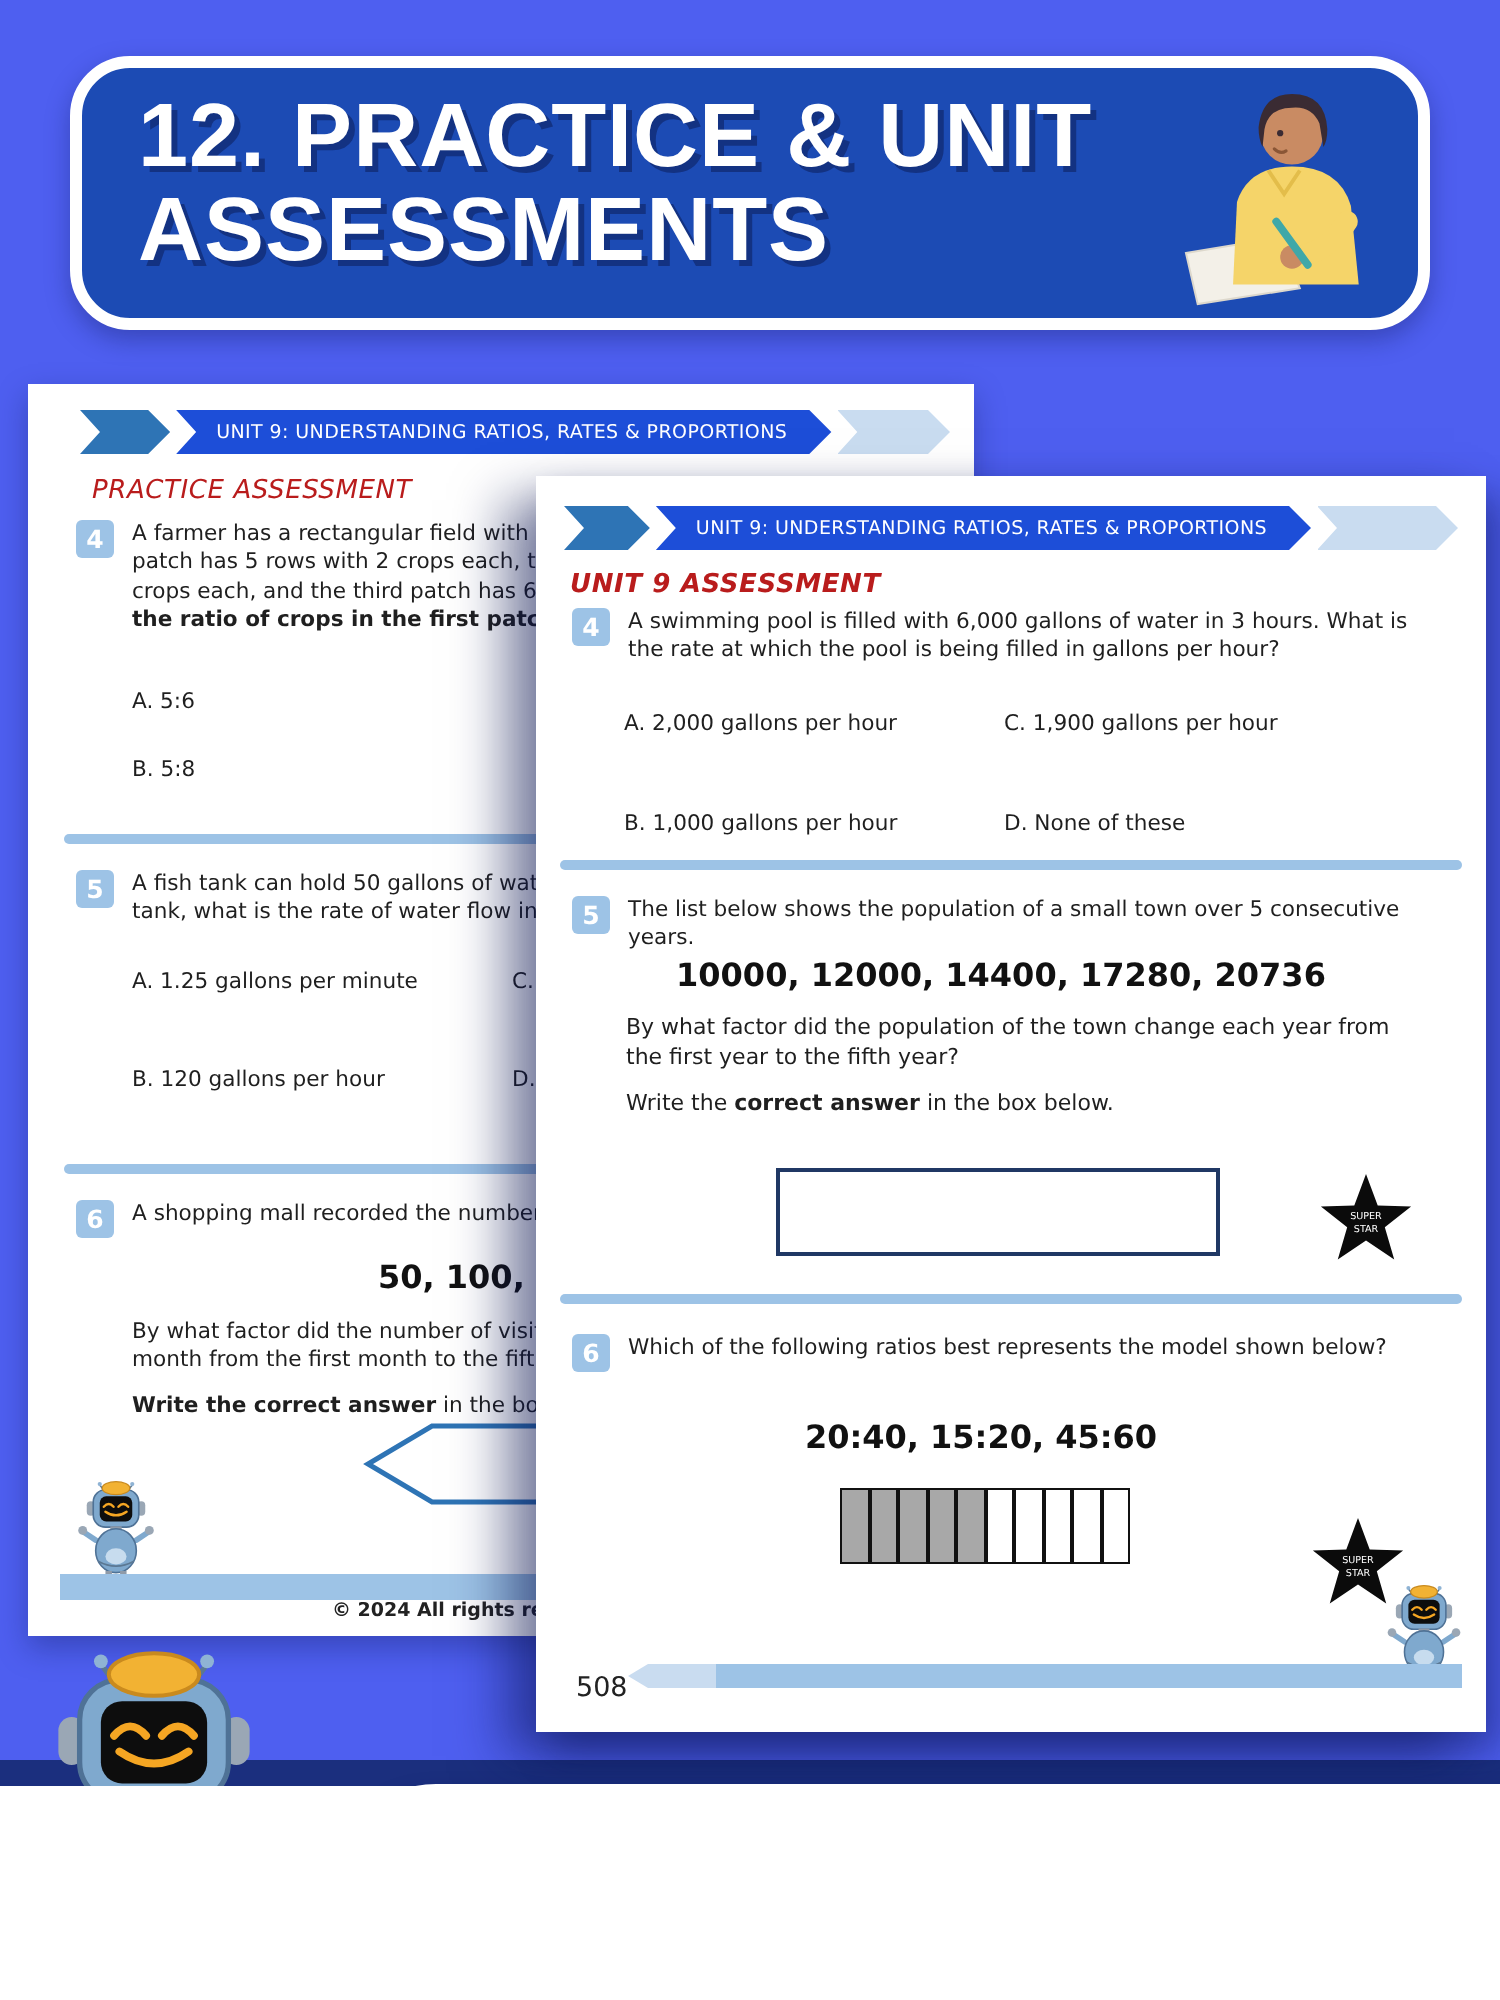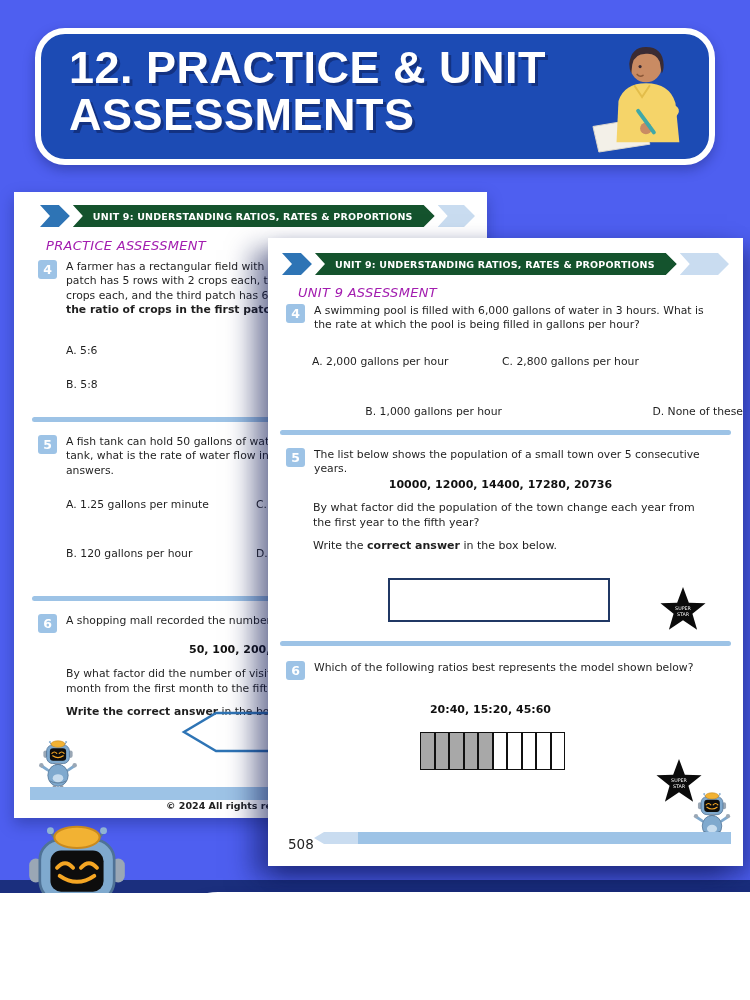--- a/index.html
+++ b/index.html
@@ -21,64 +21,64 @@
   .page2{left:268px;top:238px;width:475px;height:628px;z-index:2;overflow:hidden;
          box-shadow:-16px 12px 24px rgba(10,20,80,.5),8px 10px 18px rgba(10,20,80,.4);}
 
   
   .ws-header{display:flex;align-items:stretch;height:22px;}
   .page1 .ws-header{margin:13px 12px 0 26px;}
   .page2 .ws-header{margin:15px 14px 0 14px;}
   .chev{height:22px;}
   .chev-dark{width:56px;background:#2E74B5;
       clip-path:polygon(0 0,calc(100% - 11px) 0,100% 50%,calc(100% - 11px) 100%,0 100%,10px 50%);}
-  .chev-band{flex:0 0 auto;margin-left:3px;background:#14532d;color:#fff;display:flex;align-items:center;
-      justify-content:center;padding:0 22px 0 20px;font-size:9.5px;font-weight:bold;letter-spacing:.2px;
+  .chev-band{flex:0 0 auto;margin-left:3px;background:#1d4ed8;color:#fff;display:flex;align-items:center;
+      justify-content:center;padding:0 22px 0 20px;font-size:9.5px;font-weight:normal;letter-spacing:.2px;
       clip-path:polygon(0 0,calc(100% - 11px) 0,100% 50%,calc(100% - 11px) 100%,0 100%,10px 50%);}
   .chev-light{margin-left:3px;background:#C9DCF0;
       clip-path:polygon(0 0,calc(100% - 11px) 0,100% 50%,calc(100% - 11px) 100%,0 100%,10px 50%);}
   .page1 .chev-light{width:70px;} .page2 .chev-light{width:92px;}
 
-  .ws-title{font-size:13px;color:#a21caf;font-style:italic;letter-spacing:.3px;}
+  .ws-title{font-size:13px;color:#b91c1c;font-style:italic;letter-spacing:.3px;}
   .page1 .ws-title{margin:11px 0 0 32px;}
-  .page2 .ws-title{margin:10px 0 0 30px;font-weight:normal;}
+  .page2 .ws-title{margin:10px 0 0 17px;font-weight:bold;}
 
   .q-row{display:flex;gap:9px;}
   .q-num{flex:0 0 19px;height:19px;background:#9DC3E6;border-radius:3px;color:#fff;
          font-size:12.5px;font-weight:bold;text-align:center;line-height:19px;}
   .q-text{font-size:10.8px;color:#1f1f1f;line-height:1.32;}
   .frag{display:block;white-space:nowrap;}
   .bold{font-weight:bold;}
   .divider{height:5px;background:#9DC3E6;border-radius:3px;}
   .page1 .divider{margin-left:18px;margin-right:0;}
   .page2 .divider{margin-left:12px;margin-right:12px;}
   .opt{font-size:10.8px;color:#1f1f1f;white-space:nowrap;}
   .opt-grid{display:grid;grid-template-columns:190px auto;}
-  .center-vals{font-size:11px;font-weight:bold;color:#111;}
+  .center-vals{font-size:16px;font-weight:bold;color:#111;}
 
   
   .p1-q4{margin:7px 24px 0 24px;}
   .p1-q4-a{margin:27px 0 0 52px;} .p1-q4-b{margin:21px 0 0 52px;}
   .p1-div1{margin-top:26px;}
   .p1-q5{margin:13px 24px 0 24px;}
   .p1-q5-opts{margin:20px 0 0 52px;} .p1-q5-opts2{margin:36px 0 0 52px;}
   .p1-div2{margin-top:36px;}
   .p1-q6{margin:13px 24px 0 24px;}
   .p1-vals{margin:10px 0 0 175px;}
   .p1-para{margin:11px 0 0 52px;font-size:10.8px;color:#1f1f1f;line-height:1.38;}
   .p1-write{margin:8px 0 0 52px;font-size:10.8px;color:#1f1f1f;}
   .p1-chev-box{position:absolute;left:166px;top:519px;}
   .p1-robot{position:absolute;left:22px;top:548px;width:44px;height:52px;}
   .p1-footbar{position:absolute;left:16px;right:0;top:595px;height:13px;background:#9DC3E6;}
   .p1-footer{position:absolute;left:152px;top:608px;font-size:9.5px;font-weight:bold;color:#222;white-space:nowrap;}
 
   
   .p2-q4{margin:4px 26px 0 18px;}
   .p2-q4 .q-text{width:412px;}
-  .p2-q4-opts{margin:22px 0 0 44px;} .p2-q4-opts2{margin:37px 0 0 44px;text-align:right;}
+  .p2-q4-opts{margin:22px 0 0 44px;} .p2-q4-opts2{margin:37px 0 0 44px;}
   .p2-div1{margin-top:12px;}
   .p2-q5{margin:13px 26px 0 18px;}
   .p2-q5 .q-text{width:412px;}
   .p2-vals{text-align:center;margin:2px 40px 0 30px;}
   .p2-para{margin:9px 0 0 45px;width:400px;font-size:11px;color:#1f1f1f;line-height:1.38;}
   .p2-write{margin:9px 0 0 45px;font-size:11px;color:#1f1f1f;}
   .answer-box{margin:26px 0 0 120px;width:218px;height:40px;border:2px solid #203864;background:#fff;}
   .star-badge{position:absolute;width:48px;height:48px;}
   .star-q5{right:36px;top:348px;} .star-q6{right:40px;top:520px;}
   .p2-div2{margin-top:19px;}
@@ -191,21 +191,20 @@
     <div class="opt p1-q4-a">A. 5:6</div>
     <div class="opt p1-q4-b">B. 5:8</div>
 
     <div class="divider p1-div1"></div>
 
     <div class="q-row p1-q5">
       <div class="q-num">5</div>
       <div class="q-text">
         <span class="frag">A fish tank can hold 50 gallons of wate</span>
         <span class="frag">tank, what is the rate of water flow int</span>
-        <span class="frag">answers.</span>
       </div>
     </div>
     <div class="opt-grid p1-q5-opts">
       <div class="opt">A. 1.25 gallons per minute</div>
       <div class="opt">C.</div>
     </div>
     <div class="opt-grid p1-q5-opts2">
       <div class="opt">B. 120 gallons per hour</div>
       <div class="opt">D.</div>
     </div>
@@ -243,21 +242,21 @@
       <div class="chev chev-light"></div>
     </div>
     <div class="ws-title">UNIT 9 ASSESSMENT</div>
 
     <div class="q-row p2-q4">
       <div class="q-num">4</div>
       <div class="q-text">A swimming pool is filled with 6,000 gallons of water in 3 hours. What is the rate at which the pool is being filled in gallons per hour?</div>
     </div>
     <div class="opt-grid p2-q4-opts">
       <div class="opt">A. 2,000 gallons per hour</div>
-      <div class="opt">C. 2,800 gallons per hour</div>
+      <div class="opt">C. 1,900 gallons per hour</div>
     </div>
     <div class="opt-grid p2-q4-opts2">
       <div class="opt">B. 1,000 gallons per hour</div>
       <div class="opt">D. None of these</div>
     </div>
 
     <div class="divider p2-div1"></div>
 
     <div class="q-row p2-q5">
       <div class="q-num">5</div>

